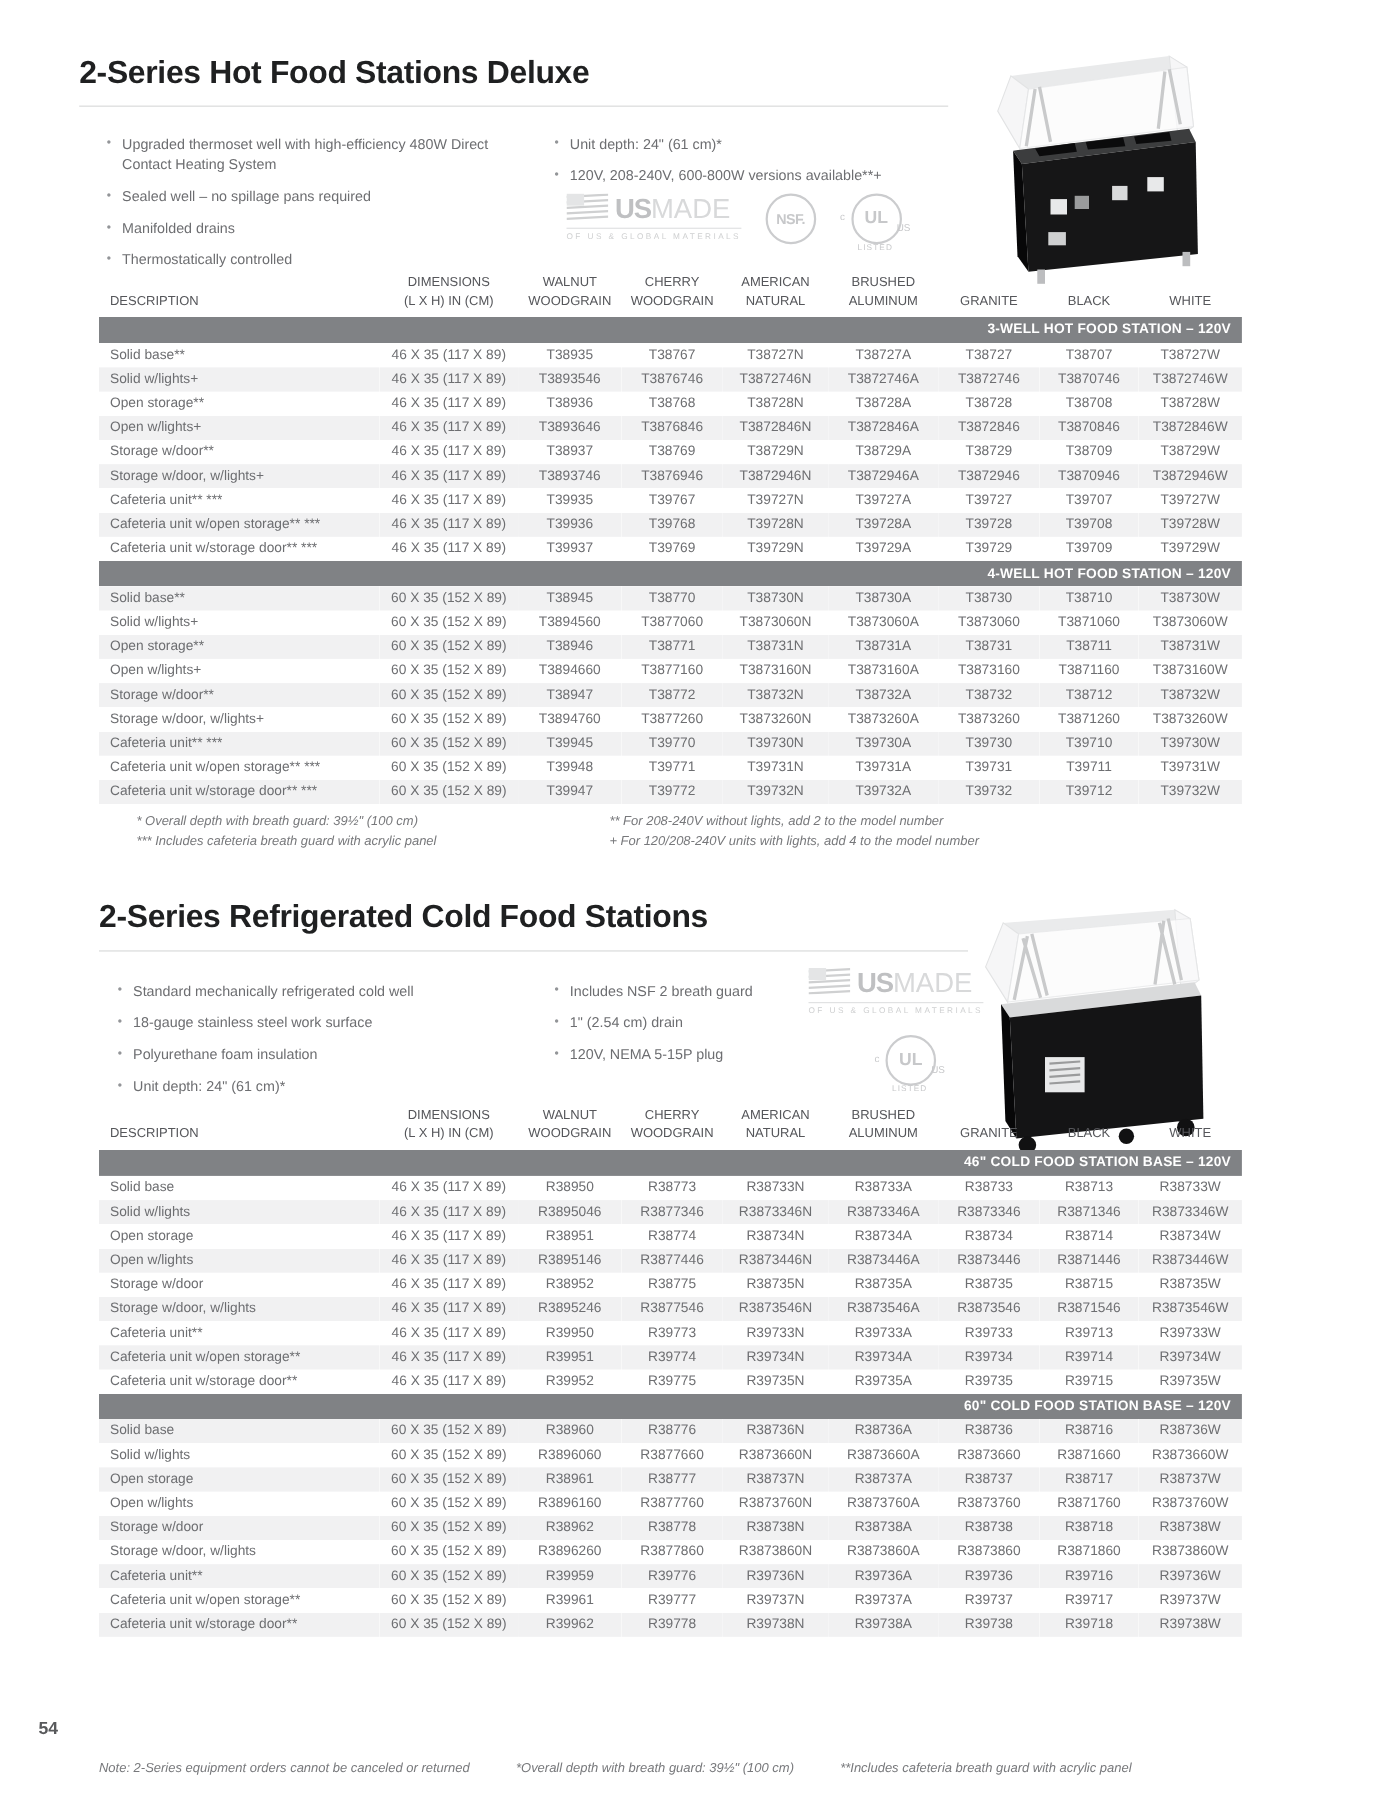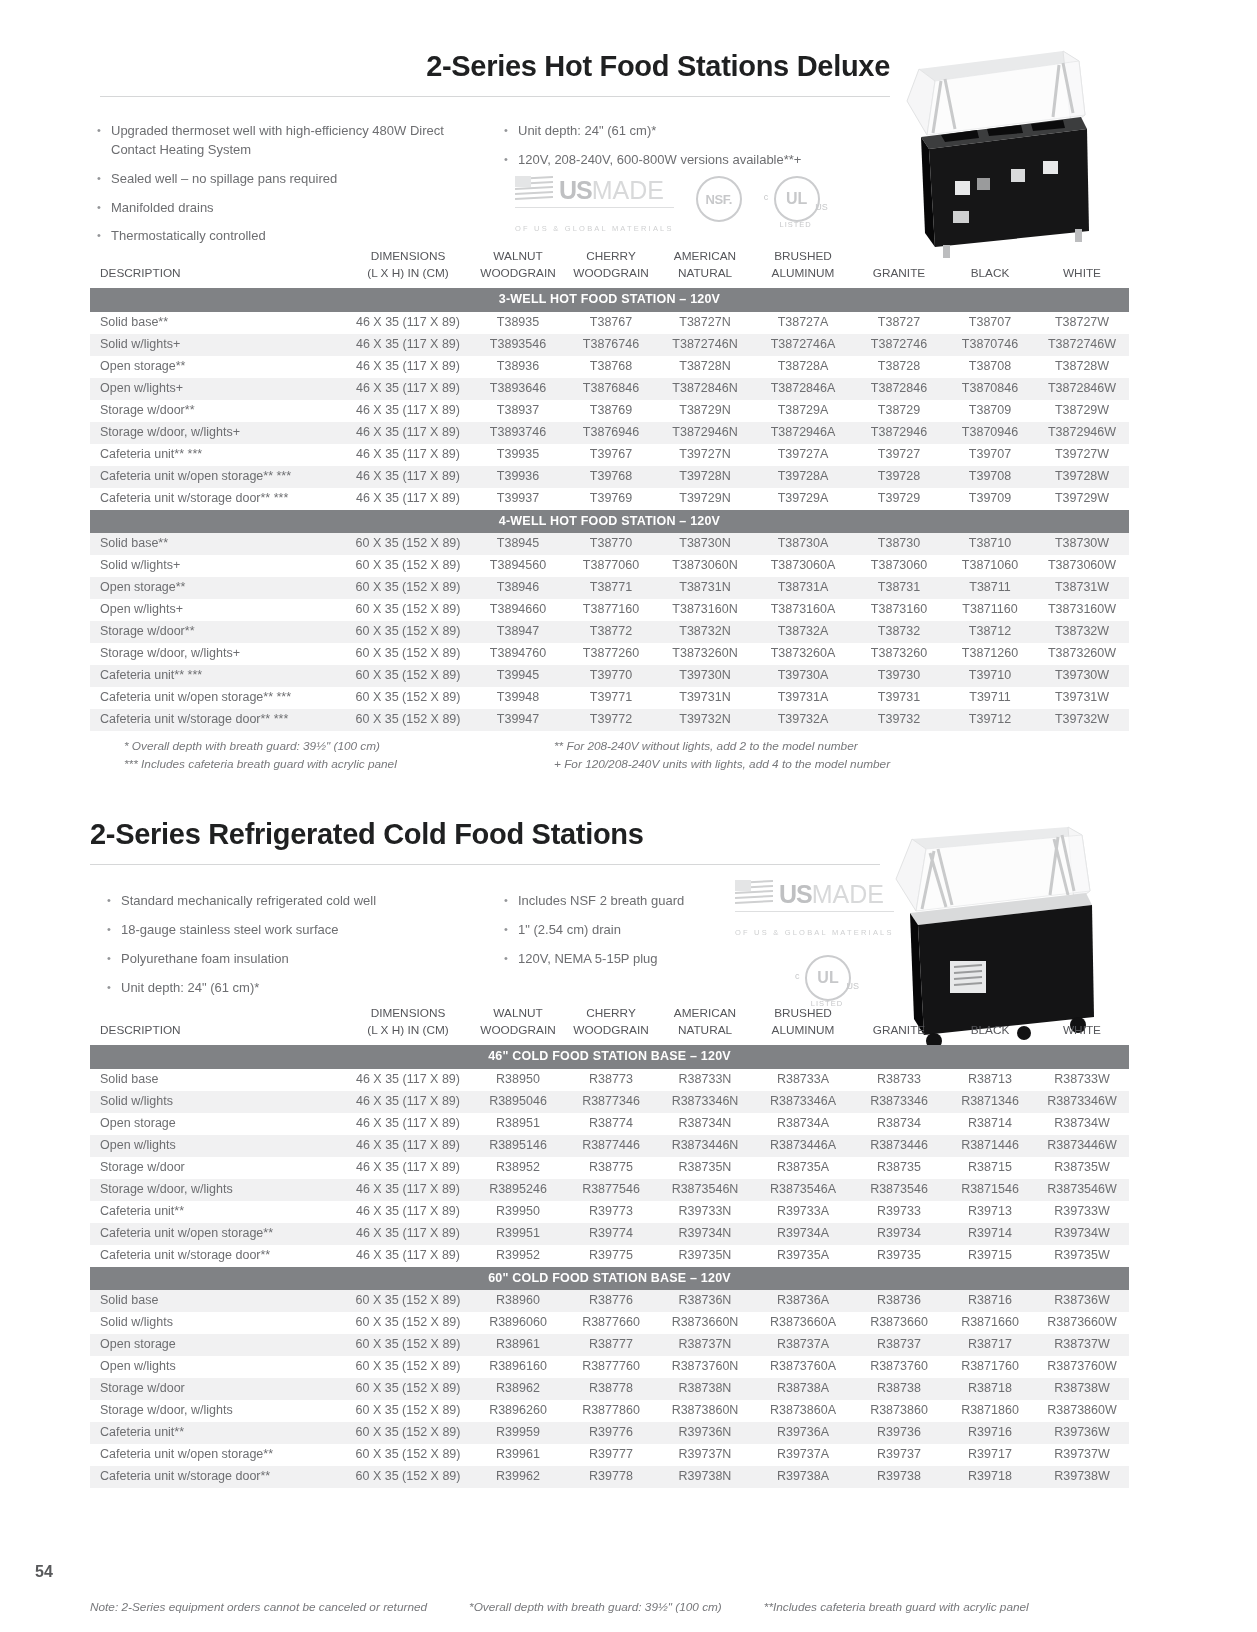--- a/index.html
+++ b/index.html
@@ -15,21 +15,21 @@
   ul.bullets li{position:relative;padding-left:17px;margin-bottom:10px;}
   ul.bullets li::before{content:"•";position:absolute;left:3px;top:1px;color:#939598;font-size:11px;}
 
   table.spec{border-collapse:collapse;table-layout:fixed;width:1005px;font-size:12.5px;color:#6d6e71;}
   table.spec thead th{font-weight:400;font-size:11.8px;color:#55565a;vertical-align:bottom;
     white-space:pre-line;text-align:center;padding:0 2px 7px 2px;line-height:1.4;}
   table.spec thead th:first-child{text-align:left;padding-left:10px;}
   table.spec td{padding:3px 4px;text-align:center;height:16px;line-height:1.25;overflow:hidden;}
   table.spec td:first-child{text-align:left;padding-left:10px;}
   table.spec tr.alt{background:#f1f1f2;}
-  table.spec tr.sec td{background:#808285;color:#fff;font-weight:700;text-align:center;
+  table.spec tr.sec td{background:#808285;color:#fff;font-weight:700;text-align:right;
     font-size:12.5px;letter-spacing:0.2px;padding:4px 10px;height:auto;}
   
   table.spec th:nth-child(1){width:243px;} table.spec th:nth-child(2){width:122px;}
   table.spec th:nth-child(3){width:90px;}  table.spec th:nth-child(4){width:88px;}
   table.spec th:nth-child(5){width:92px;}  table.spec th:nth-child(6){width:96px;}
   table.spec th:nth-child(7){width:88px;}  table.spec th:nth-child(8){width:86px;}
   table.spec th:nth-child(9){width:90px;}
 
   .footnotes{display:flex;font-size:11.8px;font-style:italic;color:#77787b;line-height:1.55;}
   .fncol{width:430px;}
@@ -37,36 +37,36 @@
 
   .pagenum{font-size:16px;font-weight:700;color:#58595b;}
 
   
   .logo-row{display:flex;align-items:flex-start;gap:22px;}
   .usmade{color:#c7c8ca;}
   .usmade .top{display:flex;align-items:flex-start;gap:6px;}
   .usmade .us{font-weight:800;font-size:25px;letter-spacing:-1px;color:#bfc0c2;}
   .usmade .made{font-weight:300;font-size:25px;letter-spacing:0;color:#d8d9da;}
   .usmade .sub{font-size:7.5px;letter-spacing:2.2px;color:#cfd0d1;border-top:1px solid #dedfe0;
-    margin-top:2px;padding-top:16px;text-align:center;}
+    margin-top:2px;padding-top:2px;text-align:center;}
   .circ{border:2px solid #cbccce;border-radius:50%;display:flex;align-items:center;justify-content:center;
     color:#c7c8ca;font-weight:700;}
   .nsf{width:42px;height:42px;font-size:13px;letter-spacing:-0.5px;}
   .ulwrap{position:relative;width:64px;height:58px;color:#c7c8ca;}
   .ul{width:42px;height:42px;font-size:16px;position:absolute;left:10px;top:0;}
   .ulwrap .c{position:absolute;left:0;top:16px;font-size:9px;}
   .ulwrap .us-s{position:absolute;right:0;top:26px;font-size:9px;}
   .ulwrap .listed{position:absolute;left:0;right:0;top:44px;text-align:center;font-size:7.5px;letter-spacing:1px;}
 </style>
 </head>
 <body>
 
 <div class="page">
 
-  <div class="abs" style="left:100px;top:50px;width:790px;text-align:right;">
+  <div class="abs" style="left:72px;top:50px;width:790px;">
     <h1 class="title">2-Series Hot Food Stations Deluxe</h1>
     <hr class="rule">
   </div>
 
   <ul class="bullets abs" style="left:90px;top:118px;width:370px;">
       <li>Upgraded thermoset well with high-efficiency 480W Direct Contact Heating System</li>
       <li>Sealed well – no spillage pans required</li>
       <li>Manifolded drains</li>
       <li>Thermostatically controlled</li>
     </ul>

